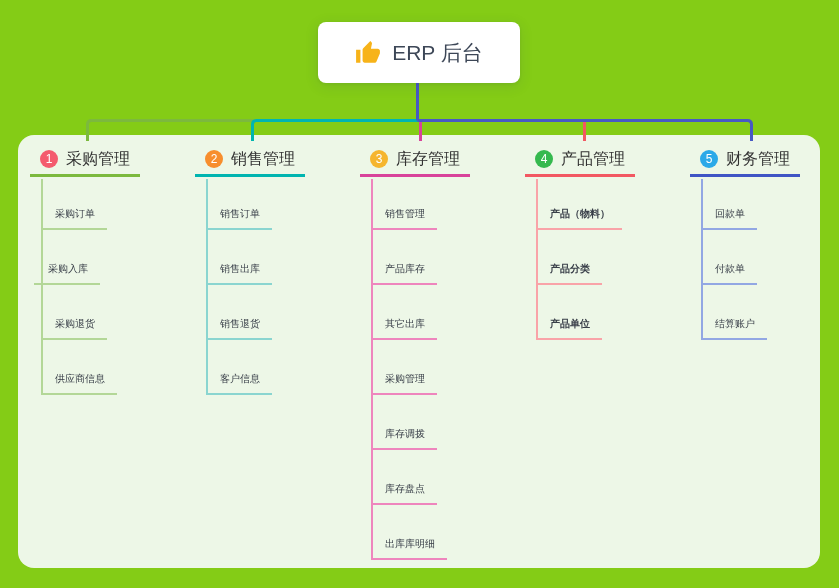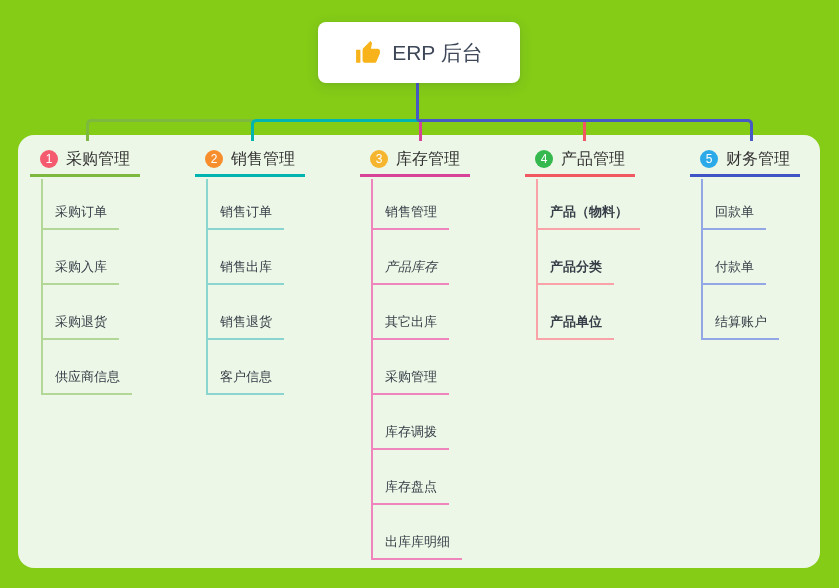--- a/index.html
+++ b/index.html
@@ -19,21 +19,21 @@
          display:flex;align-items:center;justify-content:center;}
   .b1 .branch-title{border-color:#7cb93e;} .b1 .badge{background:#f45b6e;}
   .b2 .branch-title{border-color:#00b5b0;} .b2 .badge{background:#f78e2d;}
   .b3 .branch-title{border-color:#d8439a;} .b3 .badge{background:#f5b52e;}
   .b4 .branch-title{border-color:#f25862;} .b4 .badge{background:#35b94e;}
   .b5 .branch-title{border-color:#3f55c5;} .b5 .badge{background:#2ba9e8;}
   .trunk{position:absolute;width:2px;top:179px;}
   .b1 .trunk{background:#b3d797;} .b2 .trunk{background:#8ad5d0;} .b3 .trunk{background:#ee85bd;}
   .b4 .trunk{background:#f9a3a8;} .b5 .trunk{background:#92a7e3;}
   .child{position:absolute;height:30px;box-sizing:border-box;display:flex;align-items:flex-end;
-         padding:0 12px 7px 14px;border-bottom:2px solid;font-size:13px;color:#383e48;
+         padding:0 12px 7px 14px;border-bottom:2px solid;font-size:10px;color:#383e48;
          white-space:nowrap;cursor:pointer;}
   .b1 .child{border-color:#b3d797;} .b2 .child{border-color:#8ad5d0;} .b3 .child{border-color:#ee85bd;}
   .b4 .child{border-color:#f9a3a8;font-weight:bold;} .b5 .child{border-color:#92a7e3;}
 </style>
 </head>
 <body>
 
 <div class="canvas">
 
   <div class="panel"></div>
@@ -55,21 +55,21 @@
     <span>ERP 后台</span>
   </div>
 
   <div class="b1">
     <div class="branch-title" style="left:30px;">
       <span class="badge">1</span>
       <span>采购管理</span>
     </div>
     <div class="trunk" style="left:41px;height:216px;"></div>
     <div class="child" style="left:41px;top:200px;">采购订单</div>
-    <div class="child" style="left:41px;top:255px;">采购入库</div>
+    <div class="child" style="left:34px;top:255px;">采购入库</div>
     <div class="child" style="left:41px;top:310px;">采购退货</div>
     <div class="child" style="left:41px;top:365px;">供应商信息</div>
   </div>
 
   <div class="b2">
     <div class="branch-title" style="left:195px;">
       <span class="badge">2</span>
       <span>销售管理</span>
     </div>
     <div class="trunk" style="left:206px;height:216px;"></div>
@@ -79,21 +79,21 @@
     <div class="child" style="left:206px;top:365px;">客户信息</div>
   </div>
 
   <div class="b3">
     <div class="branch-title" style="left:360px;">
       <span class="badge">3</span>
       <span>库存管理</span>
     </div>
     <div class="trunk" style="left:371px;height:381px;"></div>
     <div class="child" style="left:371px;top:200px;">销售管理</div>
-    <div class="child" style="left:371px;top:255px;font-style:italic;">产品库存</div>
+    <div class="child" style="left:371px;top:255px;">产品库存</div>
     <div class="child" style="left:371px;top:310px;">其它出库</div>
     <div class="child" style="left:371px;top:365px;">采购管理</div>
     <div class="child" style="left:371px;top:420px;">库存调拨</div>
     <div class="child" style="left:371px;top:475px;">库存盘点</div>
     <div class="child" style="left:371px;top:530px;">出库库明细</div>
   </div>
 
   <div class="b4">
     <div class="branch-title" style="left:525px;">
       <span class="badge">4</span>

